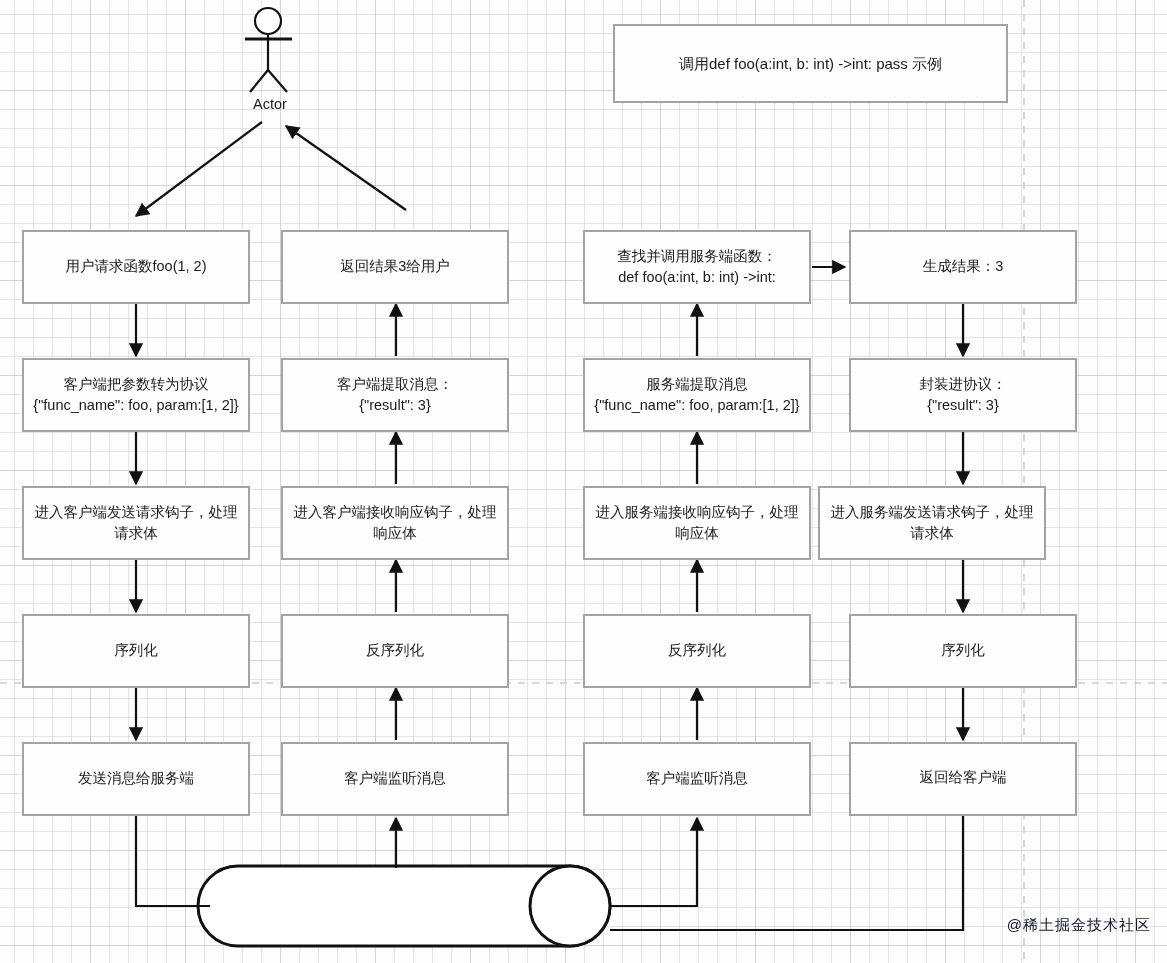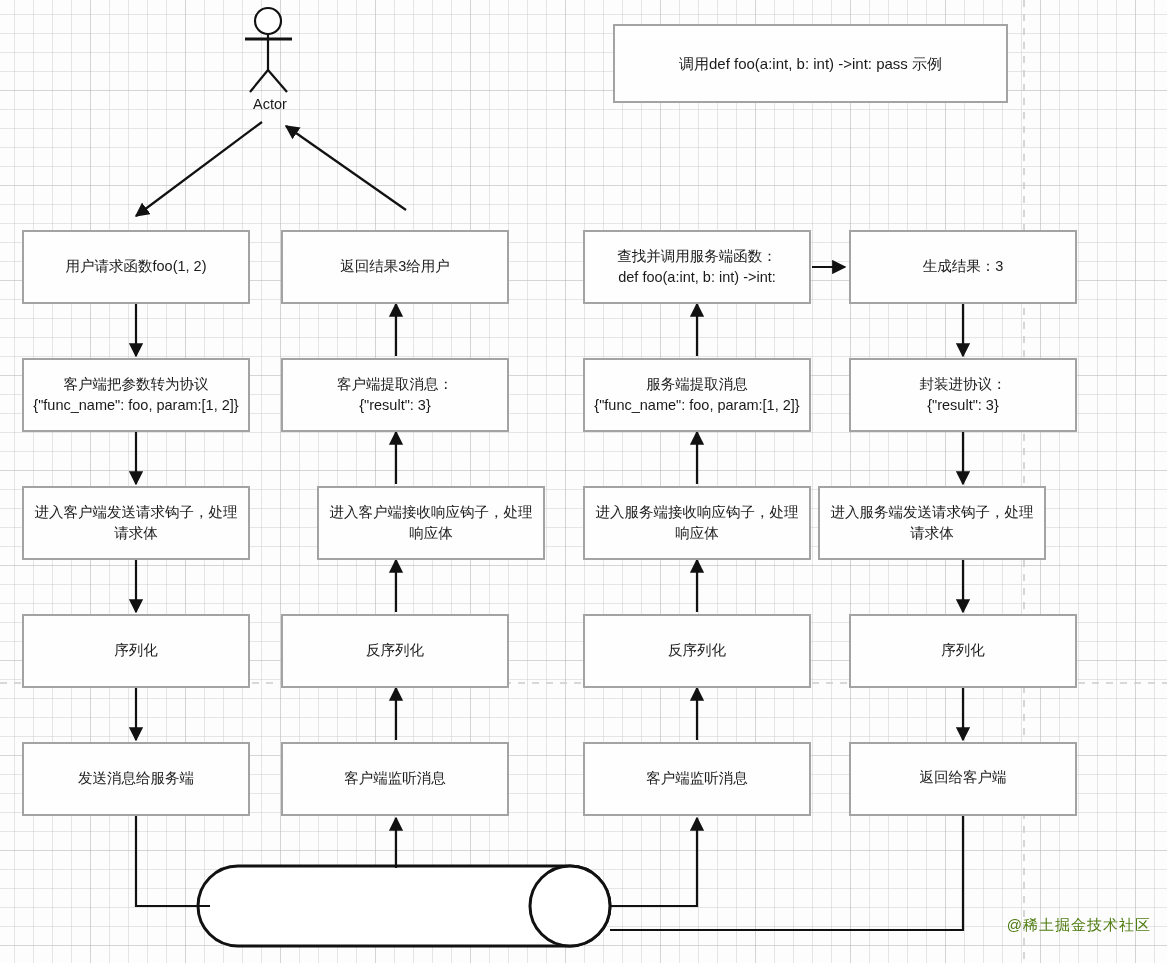--- a/index.html
+++ b/index.html
@@ -69,21 +69,21 @@
     font-size: 14.5px;
     color: #1a1a1a;
   }
 
   
   #watermark {
     position: absolute;
     right: 16px;
     bottom: 28px;
     font-size: 15px;
-    color: #4d7c0f;
+    color: #0f172a;
     letter-spacing: 1px;
     user-select: none;
   }
 </style>
 </head>
 <body>
 
 <div id="canvas"></div>
 
 <svg id="wires" viewBox="0 0 1167 963" xmlns="http://www.w3.org/2000/svg">
@@ -165,21 +165,21 @@
 <div class="node" style="left:22px;  top:230px; width:228px; height:74px;">用户请求函数foo(1, 2)</div>
 <div class="node" style="left:22px;  top:358px; width:228px; height:74px;">客户端把参数转为协议
 {"func_name": foo, param:[1, 2]}</div>
 <div class="node" style="left:22px;  top:486px; width:228px; height:74px;">进入客户端发送请求钩子，处理请求体</div>
 <div class="node" style="left:22px;  top:614px; width:228px; height:74px;">序列化</div>
 <div class="node" style="left:22px;  top:742px; width:228px; height:74px;">发送消息给服务端</div>
 
 <div class="node" style="left:281px; top:230px; width:228px; height:74px;">返回结果3给用户</div>
 <div class="node" style="left:281px; top:358px; width:228px; height:74px;">客户端提取消息：
 {"result": 3}</div>
-<div class="node" style="left:281px; top:486px; width:228px; height:74px;margin-left:36px;">进入客户端接收响应钩子，处理响应体</div>
+<div class="node" style="left:281px; top:486px; width:228px; height:74px;">进入客户端接收响应钩子，处理响应体</div>
 <div class="node" style="left:281px; top:614px; width:228px; height:74px;">反序列化</div>
 <div class="node" style="left:281px; top:742px; width:228px; height:74px;">客户端监听消息</div>
 
 <div class="node" style="left:583px; top:230px; width:228px; height:74px;">查找并调用服务端函数：
 def foo(a:int, b: int) -&gt;int:</div>
 <div class="node" style="left:583px; top:358px; width:228px; height:74px;">服务端提取消息
 {"func_name": foo, param:[1, 2]}</div>
 <div class="node" style="left:583px; top:486px; width:228px; height:74px;">进入服务端接收响应钩子，处理响应体</div>
 <div class="node" style="left:583px; top:614px; width:228px; height:74px;">反序列化</div>
 <div class="node" style="left:583px; top:742px; width:228px; height:74px;">客户端监听消息</div>

